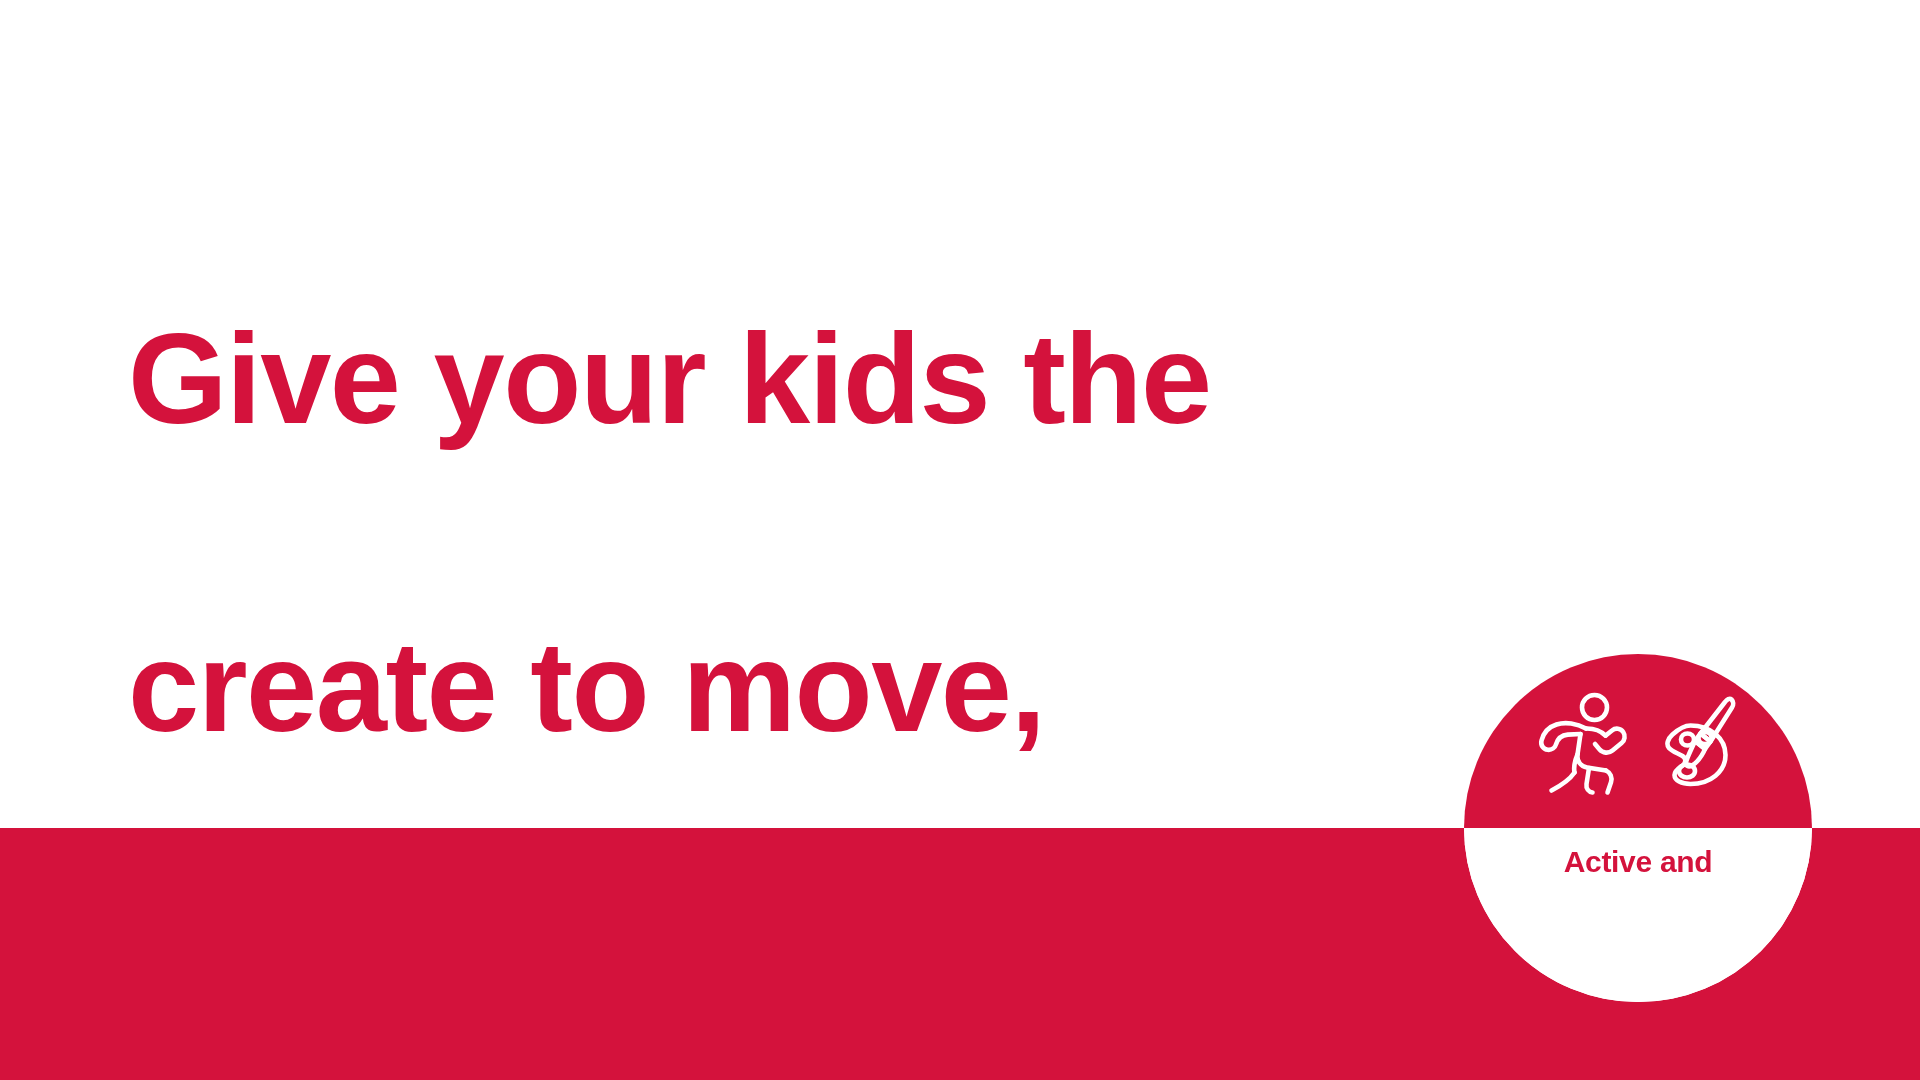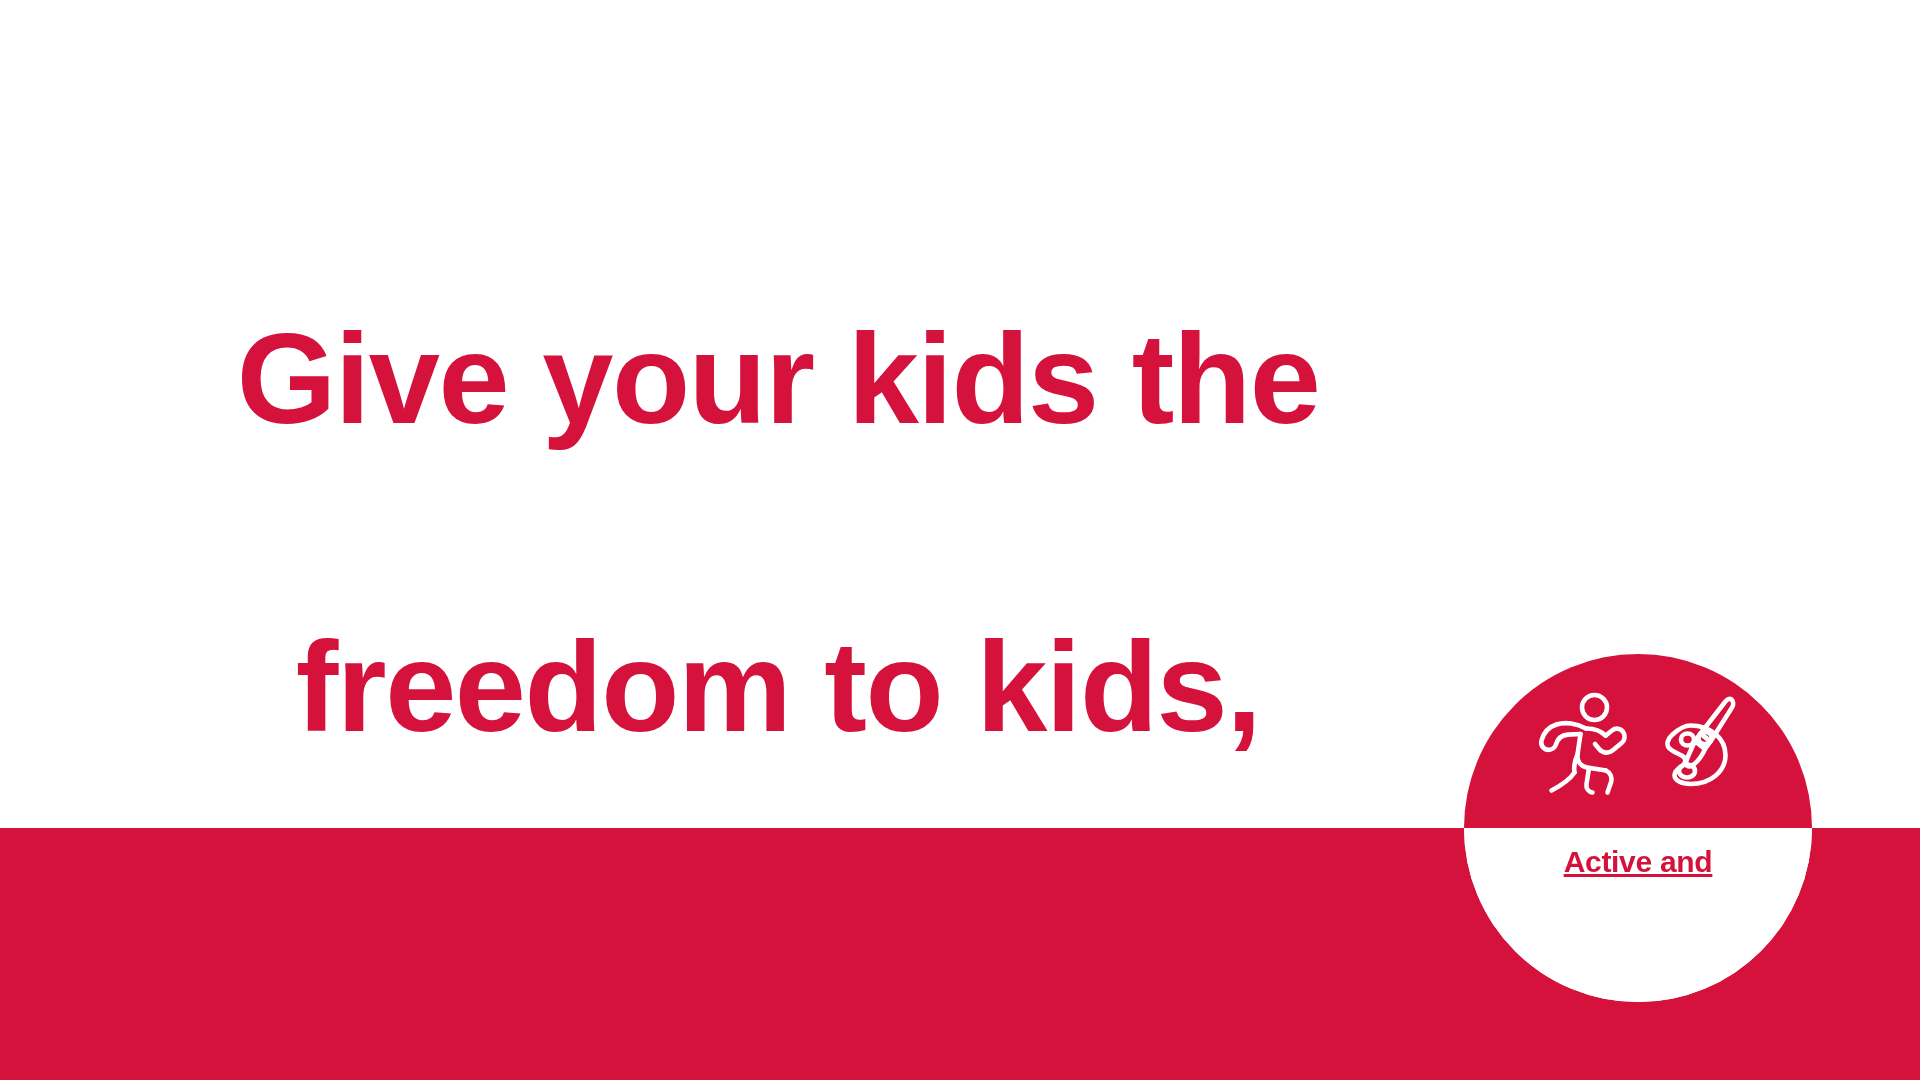--- a/index.html
+++ b/index.html
@@ -32,21 +32,20 @@
     font-family: "Liberation Sans", sans-serif;
     font-weight: 700;
     font-size: 128px;
     line-height: 154px;
     letter-spacing: -1.5px;
     white-space: pre-line;
   }
   .headline-line {
     display: block;
     white-space: nowrap;
-    text-align: center;
   }
 
   
   .bottom-band {
     position: absolute;
     left: 0;
     right: 0;
     top: 828px;
     bottom: 0;
     background: #D4123C;
@@ -101,31 +100,30 @@
     text-align: center;
     color: #D4123C;
     font-family: "Liberation Sans", sans-serif;
     font-weight: 700;
     font-size: 30px;
     line-height: 35px;
     letter-spacing: -0.3px;
   }
   .badge-caption span {
     display: block;
-    text-decoration: underline;
   }
 </style>
 </head>
 <body>
 
 <div class="banner">
 
   <h1 class="headline">
     <span class="headline-line">Give your kids the</span>
-    <span class="headline-line">freedom to kids,</span>
+    <span class="headline-line">create to move,</span>
     <span class="headline-line">play and create</span>
   </h1>
 
   <div class="bottom-band"></div>
 
   <div class="badge">
     <div class="badge-top"></div>
     <div class="badge-bottom"></div>
 
     <div class="badge-icons">

